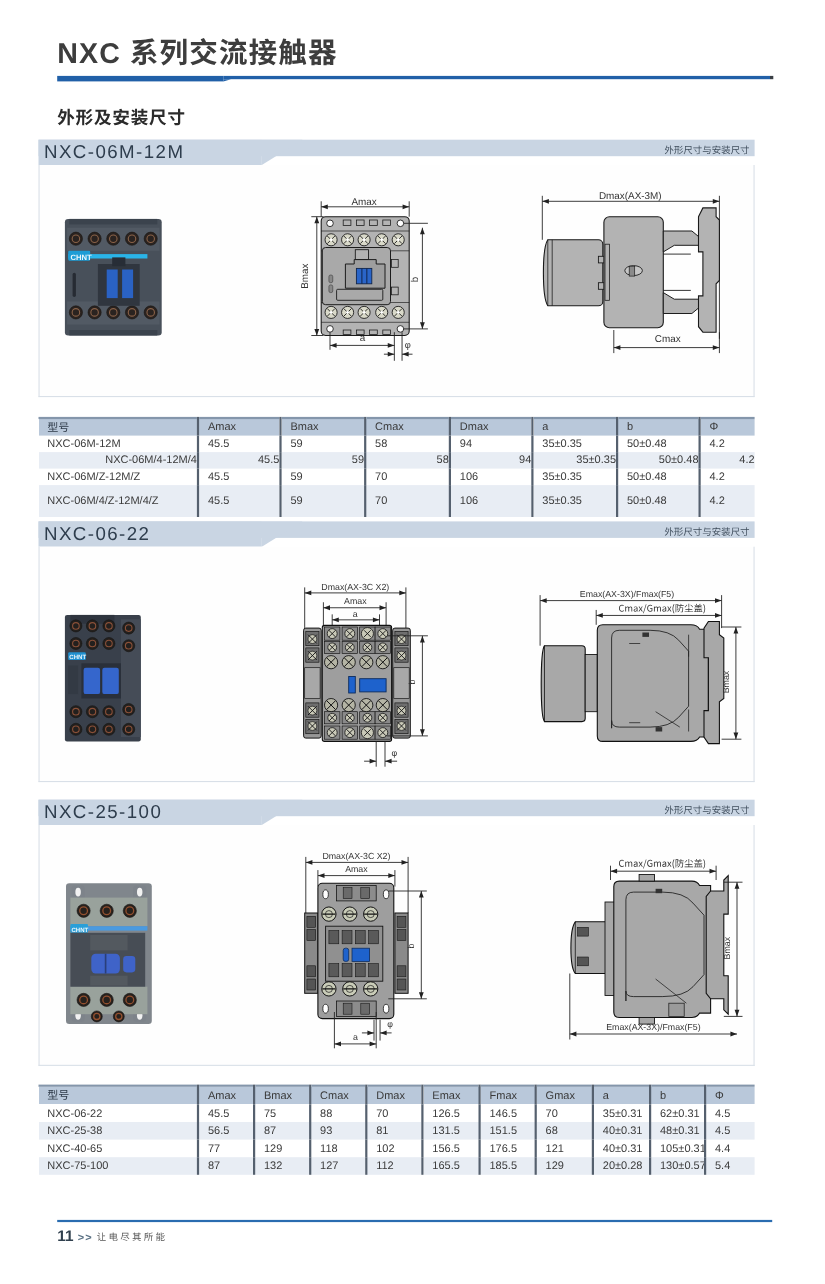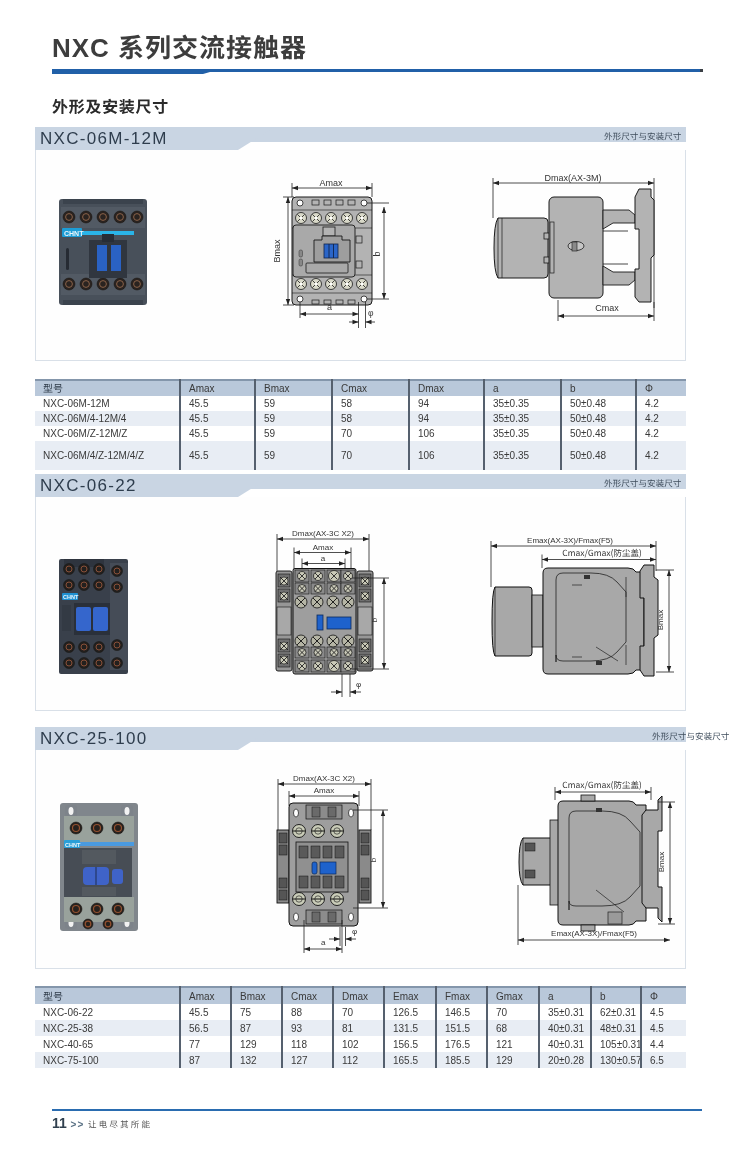--- a/index.html
+++ b/index.html
@@ -278,21 +278,21 @@
   <tr class="odd" style="height:15px;">
         <td>NXC-06M-12M</td>
         <td class="vline">45.5</td>
         <td class="vline">59</td>
         <td class="vline">58</td>
         <td class="vline">94</td>
         <td class="vline">35±0.35</td>
         <td class="vline">50±0.48</td>
         <td class="vline">4.2</td>
       </tr>
-  <tr class="even" style="height:15px;">
+  <tr class="even" style="height:15px;text-align:right;">
         <td>NXC-06M/4-12M/4</td>
         <td class="vline">45.5</td>
         <td class="vline">59</td>
         <td class="vline">58</td>
         <td class="vline">94</td>
         <td class="vline">35±0.35</td>
         <td class="vline">50±0.48</td>
         <td class="vline">4.2</td>
       </tr>
   <tr class="odd" style="height:15px;">
@@ -544,21 +544,21 @@
     <g stroke="#222" stroke-width="0.8" fill="none">
       <line x1="633" y1="73" x2="633" y2="175"></line>
       <line x1="620" y1="73" x2="638" y2="73"></line>
       <line x1="620" y1="175" x2="638" y2="175"></line>
     </g>
     <path d="M633 73 l-2.2 6 h4.4 z M633 175 l-2.2 -6 h4.4 z" fill="#222"></path>
   </g>
 </svg>
 </div>
 
-<div class="tabwrap" style="top:727px;padding-left:48px;">
+<div class="tabwrap" style="top:727px;">
   <div class="tabstrip"></div>
   <div class="tabmain"></div>
   <div class="tabslant"></div>
   <div class="tabtitle">NXC-25-100</div>
   <div class="tabright"><svg width="78" height="12" viewBox="0 0 78 12">
         <path d="M1.99 2.27C1.68 3.78 1.13 5.2 0.34 6.09C0.49 6.19 0.77 6.4 0.89 6.51C1.37 5.91 1.78 5.11 2.11 4.2H3.75C3.6 5.11 3.38 5.91 3.08 6.58C2.71 6.28 2.2 5.91 1.79 5.65L1.4 6.08C1.87 6.39 2.43 6.82 2.79 7.16C2.18 8.29 1.34 9.07 0.33 9.59C0.5 9.7 0.76 9.96 0.87 10.12C2.71 9.11 4.06 7.1 4.51 3.7L4.07 3.57L3.94 3.59H2.31C2.43 3.2 2.54 2.8 2.63 2.39ZM5.25 2.28V10.18H5.93V5.48C6.61 6.06 7.39 6.79 7.77 7.28L8.31 6.83C7.84 6.28 6.9 5.46 6.16 4.88L5.93 5.06V2.28Z M15.88 2.41C15.34 3.11 14.36 3.84 13.54 4.25C13.7 4.37 13.89 4.56 14 4.71C14.88 4.23 15.84 3.45 16.48 2.66ZM16.12 4.79C15.55 5.54 14.51 6.31 13.62 6.76C13.79 6.89 13.97 7.08 14.09 7.21C15.01 6.71 16.05 5.87 16.71 5.03ZM16.32 7.11C15.68 8.18 14.46 9.14 13.18 9.66C13.35 9.8 13.54 10.02 13.64 10.18C14.96 9.57 16.19 8.55 16.92 7.35ZM12.07 3.41V5.64H10.69V3.41ZM8.95 5.64V6.24H10.07C10.04 7.52 9.85 8.79 8.92 9.81C9.07 9.9 9.3 10.1 9.4 10.24C10.43 9.11 10.65 7.69 10.68 6.24H12.07V10.18H12.71V6.24H13.64V5.64H12.71V3.41H13.53V2.81H9.1V3.41H10.08V5.64Z M18.73 2.69V5.12C18.73 6.53 18.63 8.43 17.48 9.77C17.63 9.84 17.91 10.08 18.02 10.22C19 9.08 19.31 7.44 19.39 6.07H21.62C22.17 8.08 23.2 9.52 24.99 10.17C25.09 9.98 25.28 9.72 25.44 9.58C23.78 9.06 22.77 7.78 22.28 6.07H24.6V2.69ZM19.42 3.33H23.94V5.44H19.42V5.12Z M27.24 5.94C27.87 6.6 28.54 7.52 28.81 8.13L29.39 7.76C29.11 7.14 28.41 6.25 27.78 5.6ZM31.25 2.28V4.11H26.25V4.74H31.25V9.22C31.25 9.43 31.18 9.49 30.98 9.5C30.74 9.5 30 9.51 29.2 9.48C29.31 9.68 29.45 10 29.49 10.21C30.42 10.21 31.08 10.19 31.43 10.08C31.79 9.96 31.93 9.76 31.93 9.22V4.74H33.96V4.11H31.93V2.28Z M34.89 7.45V8.07H40.26V7.45ZM36.64 2.47C36.43 3.65 36.08 5.28 35.81 6.23L36.35 6.24H36.49H41.34C41.14 8.21 40.92 9.11 40.6 9.37C40.49 9.47 40.37 9.47 40.15 9.47C39.9 9.47 39.23 9.47 38.56 9.41C38.69 9.59 38.79 9.85 38.8 10.05C39.41 10.08 40.03 10.1 40.34 10.08C40.71 10.06 40.94 10.01 41.16 9.78C41.56 9.41 41.79 8.41 42.04 5.95C42.05 5.85 42.06 5.63 42.06 5.63H36.64C36.75 5.17 36.87 4.62 36.98 4.08H41.93V3.46H37.11L37.29 2.53Z M46.56 2.42C46.7 2.68 46.84 3 46.96 3.26H43.8V5.01H44.44V3.88H50.13V5.01H50.81V3.26H47.72C47.59 2.98 47.39 2.57 47.22 2.26ZM48.64 6.25C48.38 6.95 48 7.5 47.51 7.97C46.89 7.72 46.26 7.5 45.67 7.3C45.88 6.99 46.11 6.63 46.35 6.25ZM45.57 6.25C45.26 6.75 44.94 7.21 44.66 7.58C45.37 7.82 46.16 8.11 46.92 8.43C46.09 8.98 45.01 9.35 43.71 9.58C43.84 9.71 44.04 10.01 44.12 10.16C45.52 9.86 46.69 9.41 47.61 8.72C48.69 9.19 49.69 9.7 50.33 10.13L50.86 9.57C50.2 9.15 49.22 8.67 48.15 8.23C48.68 7.7 49.08 7.05 49.38 6.25H51.04V5.64H46.7C46.93 5.21 47.15 4.78 47.32 4.37L46.62 4.24C46.45 4.68 46.2 5.16 45.93 5.64H43.59V6.25Z M52.18 3.12C52.57 3.39 53.03 3.78 53.23 4.05L53.65 3.63C53.43 3.37 52.96 3 52.58 2.75ZM55.38 6.28C55.48 6.45 55.58 6.65 55.66 6.84H52.05V7.38H55.04C54.24 7.94 53.03 8.41 51.92 8.62C52.04 8.74 52.2 8.96 52.29 9.1C52.8 8.98 53.33 8.81 53.84 8.6V9.16C53.84 9.52 53.55 9.65 53.39 9.71C53.47 9.84 53.57 10.08 53.6 10.23C53.78 10.13 54.09 10.05 56.55 9.5C56.54 9.38 56.55 9.13 56.57 8.98L54.46 9.41V8.3C55 8.04 55.48 7.72 55.85 7.38C56.54 8.78 57.79 9.72 59.49 10.14C59.56 9.96 59.74 9.72 59.86 9.6C59.06 9.44 58.33 9.15 57.75 8.73C58.26 8.5 58.85 8.18 59.29 7.87L58.82 7.52C58.45 7.81 57.85 8.17 57.34 8.43C56.99 8.12 56.7 7.77 56.48 7.38H59.76V6.84H56.39C56.3 6.6 56.14 6.32 55.99 6.09ZM56.97 2.28V3.46H54.92V4.03H56.97V5.4H55.18V5.97H59.48V5.4H57.61V4.03H59.64V3.46H57.61V2.28ZM51.92 5.33 52.14 5.87 53.94 5.04V6.33H54.54V2.28H53.94V4.44C53.18 4.78 52.43 5.12 51.92 5.33Z M61.73 2.69V5.12C61.73 6.53 61.63 8.43 60.48 9.77C60.63 9.84 60.91 10.08 61.02 10.22C62 9.08 62.31 7.44 62.39 6.07H64.62C65.17 8.08 66.2 9.52 67.99 10.17C68.09 9.98 68.28 9.72 68.44 9.58C66.78 9.06 65.77 7.78 65.28 6.07H67.6V2.69ZM62.42 3.33H66.94V5.44H62.42V5.12Z M70.24 5.94C70.87 6.6 71.54 7.52 71.81 8.13L72.39 7.76C72.11 7.14 71.41 6.25 70.78 5.6ZM74.25 2.28V4.11H69.25V4.74H74.25V9.22C74.25 9.43 74.18 9.49 73.98 9.5C73.75 9.5 73 9.51 72.2 9.48C72.31 9.68 72.45 10 72.49 10.21C73.42 10.21 74.08 10.19 74.43 10.08C74.79 9.96 74.93 9.76 74.93 9.22V4.74H76.96V4.11H74.93V2.28Z" fill="#3f4d5c"></path>
       </svg></div>
 </div>
 
 <div class="panel" style="top:750px;height:219px;" id="panel3">
@@ -828,21 +828,21 @@
         <td>NXC-75-100</td>
         <td class="vline">87</td>
         <td class="vline">132</td>
         <td class="vline">127</td>
         <td class="vline">112</td>
         <td class="vline">165.5</td>
         <td class="vline">185.5</td>
         <td class="vline">129</td>
         <td class="vline">20±0.28</td>
         <td class="vline">130±0.57</td>
-        <td class="vline">6.5</td>
+        <td class="vline">5.4</td>
       </tr>
 </tbody>
   </table>
 
 <div class="abs" style="left:35px;top:1109px;width:650px;height:1.5px;background:#2a6cb0;"></div>
 
 <div class="abs" style="left:35px;top:1115px;font-size:14px;font-weight:bold;color:#30404e;">11<span style="font-size:10px;color:#5a7184;font-weight:bold;letter-spacing:1px;"> &gt;&gt; </span><svg width="65" height="11" style="vertical-align:-1.5px;" viewBox="0 0 65 11">
       <path d="M1.16 1.91C1.58 2.32 2.16 2.9 2.44 3.24L2.86 2.76C2.56 2.44 1.97 1.9 1.55 1.5ZM5 1.43V8.29H2.95V8.92H8.14V8.29H5.65V4.78H7.52V4.17H5.65V1.43ZM0.39 4.04V4.65H1.73V7.61C1.73 8.07 1.37 8.43 1.19 8.59C1.31 8.66 1.52 8.87 1.61 8.98C1.73 8.81 1.96 8.63 3.54 7.4C3.48 7.28 3.38 7.05 3.35 6.88L2.33 7.62V4.04Z M14.54 5.03V6.26H12.43V5.03ZM15.21 5.03H17.4V6.26H15.21ZM14.54 4.44H12.43V3.22H14.54ZM15.21 4.44V3.22H17.4V4.44ZM11.77 2.59V7.4H12.43V6.88H14.54V7.78C14.54 8.77 14.82 9.04 15.77 9.04C15.99 9.04 17.42 9.04 17.65 9.04C18.56 9.04 18.77 8.59 18.88 7.29C18.68 7.24 18.41 7.12 18.24 7C18.18 8.11 18.09 8.39 17.62 8.39C17.31 8.39 16.07 8.39 15.82 8.39C15.31 8.39 15.21 8.29 15.21 7.79V6.88H18.05V2.59H15.21V1.38H14.54V2.59Z M24.16 5.75C25.04 5.99 26.14 6.42 26.71 6.73L27.04 6.19C26.45 5.87 25.33 5.48 24.47 5.26ZM23.38 7.86C24.77 8.17 26.59 8.76 27.51 9.22L27.87 8.65C26.9 8.19 25.07 7.64 23.7 7.36ZM22.93 1.71V3.25C22.93 4.45 22.8 6.09 21.7 7.27C21.83 7.35 22.09 7.61 22.19 7.75C23.1 6.79 23.44 5.46 23.55 4.29H26.76C27.25 5.74 28.1 7 29.19 7.64C29.29 7.48 29.5 7.23 29.64 7.11C28.65 6.59 27.85 5.51 27.41 4.29H28.7V1.71ZM23.59 2.31H28.06V3.69H23.58L23.59 3.26Z M36.97 7.95C37.97 8.32 38.98 8.78 39.58 9.15L40.17 8.72C39.5 8.37 38.42 7.9 37.41 7.55ZM35.17 7.5C34.57 7.91 33.4 8.41 32.48 8.68C32.62 8.81 32.81 9.03 32.9 9.16C33.82 8.87 34.98 8.37 35.74 7.9ZM37.93 1.37V2.35H34.76V1.37H34.13V2.35H32.81V2.95H34.13V6.76H32.56V7.35H40.14V6.76H38.57V2.95H39.94V2.35H38.57V1.37ZM34.76 6.76V5.82H37.93V6.76ZM34.76 2.95H37.93V3.8H34.76ZM34.76 4.35H37.93V5.28H34.76Z M47.34 2.22V5.05C47.34 6.23 47.25 7.73 46.23 8.77C46.37 8.86 46.63 9.07 46.73 9.2C47.82 8.09 47.99 6.33 47.99 5.05V4.85H49.31V9.15H49.95V4.85H50.94V4.24H47.99V2.69C48.97 2.53 50.06 2.31 50.78 2.01L50.35 1.46C49.65 1.78 48.4 2.06 47.34 2.22ZM44.26 5.43V5.18V4.07H45.95V5.43ZM46.55 1.54C45.88 1.84 44.65 2.07 43.63 2.2V5.18C43.63 6.28 43.59 7.75 43.05 8.79C43.18 8.87 43.45 9.08 43.56 9.2C44.05 8.31 44.2 7.08 44.24 6.01H46.56V3.49H44.26V2.68C45.21 2.56 46.27 2.37 46.96 2.07Z M56.76 4.93V5.66H54.95V4.93ZM54.35 4.39V9.17H54.95V7.44H56.76V8.43C56.76 8.54 56.73 8.58 56.62 8.58C56.49 8.59 56.13 8.59 55.74 8.57C55.82 8.74 55.91 8.98 55.95 9.15C56.48 9.15 56.85 9.15 57.09 9.05C57.32 8.95 57.38 8.77 57.38 8.44V4.39ZM54.95 6.16H56.76V6.94H54.95ZM60.79 2C60.31 2.25 59.54 2.56 58.81 2.8V1.38H58.18V4.2C58.18 4.9 58.4 5.09 59.21 5.09C59.38 5.09 60.49 5.09 60.67 5.09C61.35 5.09 61.54 4.81 61.61 3.77C61.43 3.73 61.18 3.64 61.05 3.53C61.01 4.37 60.95 4.51 60.61 4.51C60.38 4.51 59.44 4.51 59.26 4.51C58.88 4.51 58.81 4.46 58.81 4.19V3.32C59.64 3.09 60.55 2.78 61.22 2.47ZM60.9 5.79C60.4 6.1 59.59 6.43 58.81 6.69V5.33H58.18V8.2C58.18 8.92 58.4 9.1 59.23 9.1C59.41 9.1 60.53 9.1 60.72 9.1C61.43 9.1 61.61 8.8 61.69 7.66C61.52 7.62 61.26 7.51 61.12 7.41C61.08 8.37 61.01 8.53 60.67 8.53C60.42 8.53 59.48 8.53 59.29 8.53C58.89 8.53 58.81 8.48 58.81 8.21V7.22C59.67 6.98 60.65 6.65 61.31 6.26ZM54.21 3.8C54.39 3.72 54.69 3.68 57.02 3.52C57.1 3.68 57.16 3.83 57.21 3.97L57.77 3.71C57.59 3.2 57.11 2.44 56.67 1.87L56.15 2.07C56.36 2.36 56.58 2.7 56.76 3.03L54.89 3.14C55.26 2.69 55.64 2.12 55.94 1.55L55.28 1.34C55 2.01 54.54 2.68 54.39 2.86C54.25 3.03 54.12 3.16 53.99 3.19C54.07 3.36 54.18 3.66 54.21 3.8Z" fill="#555"></path>
     </svg></div>
 

